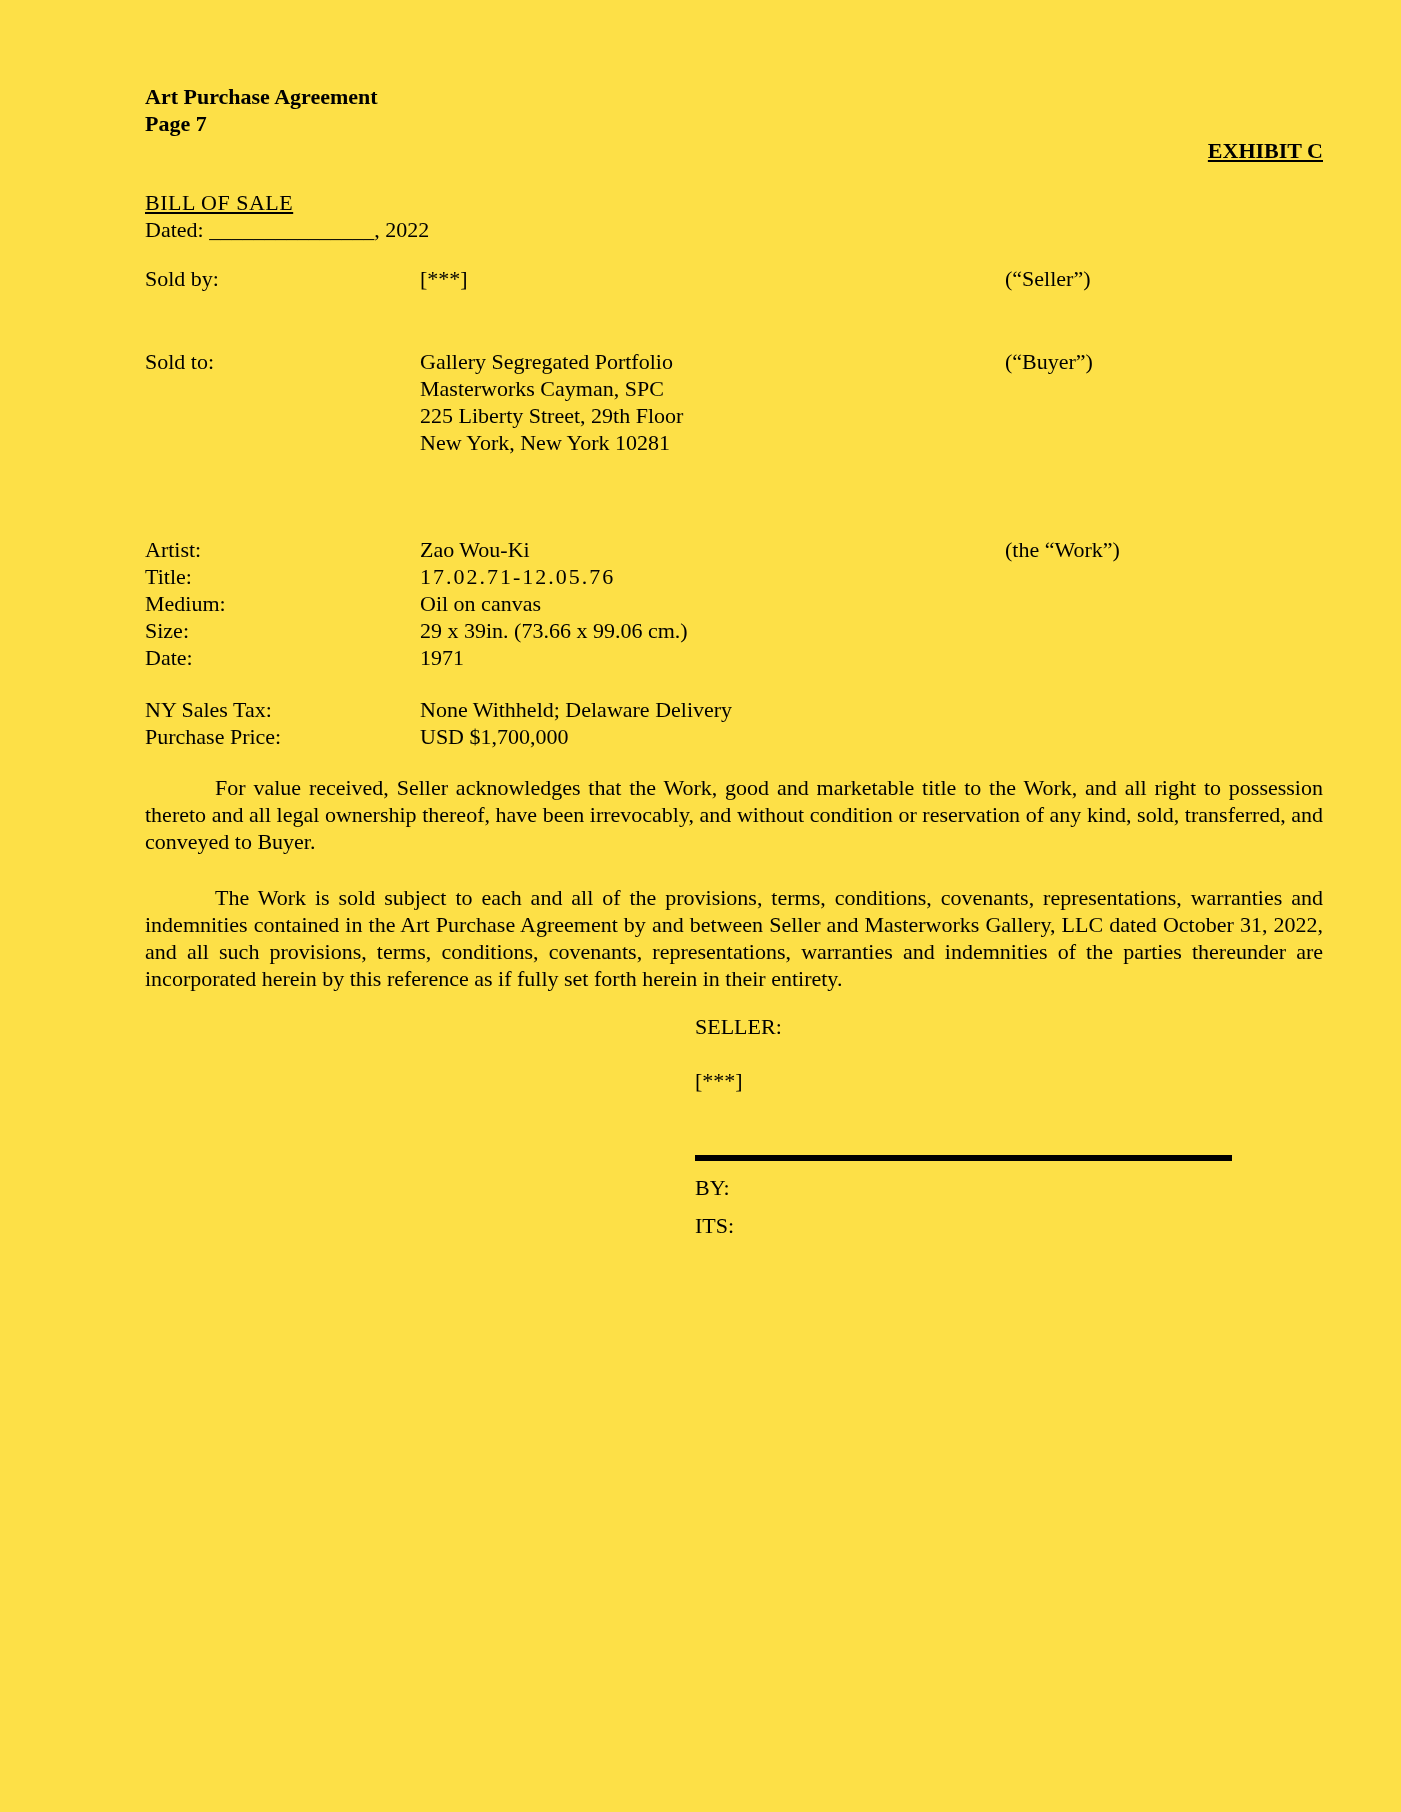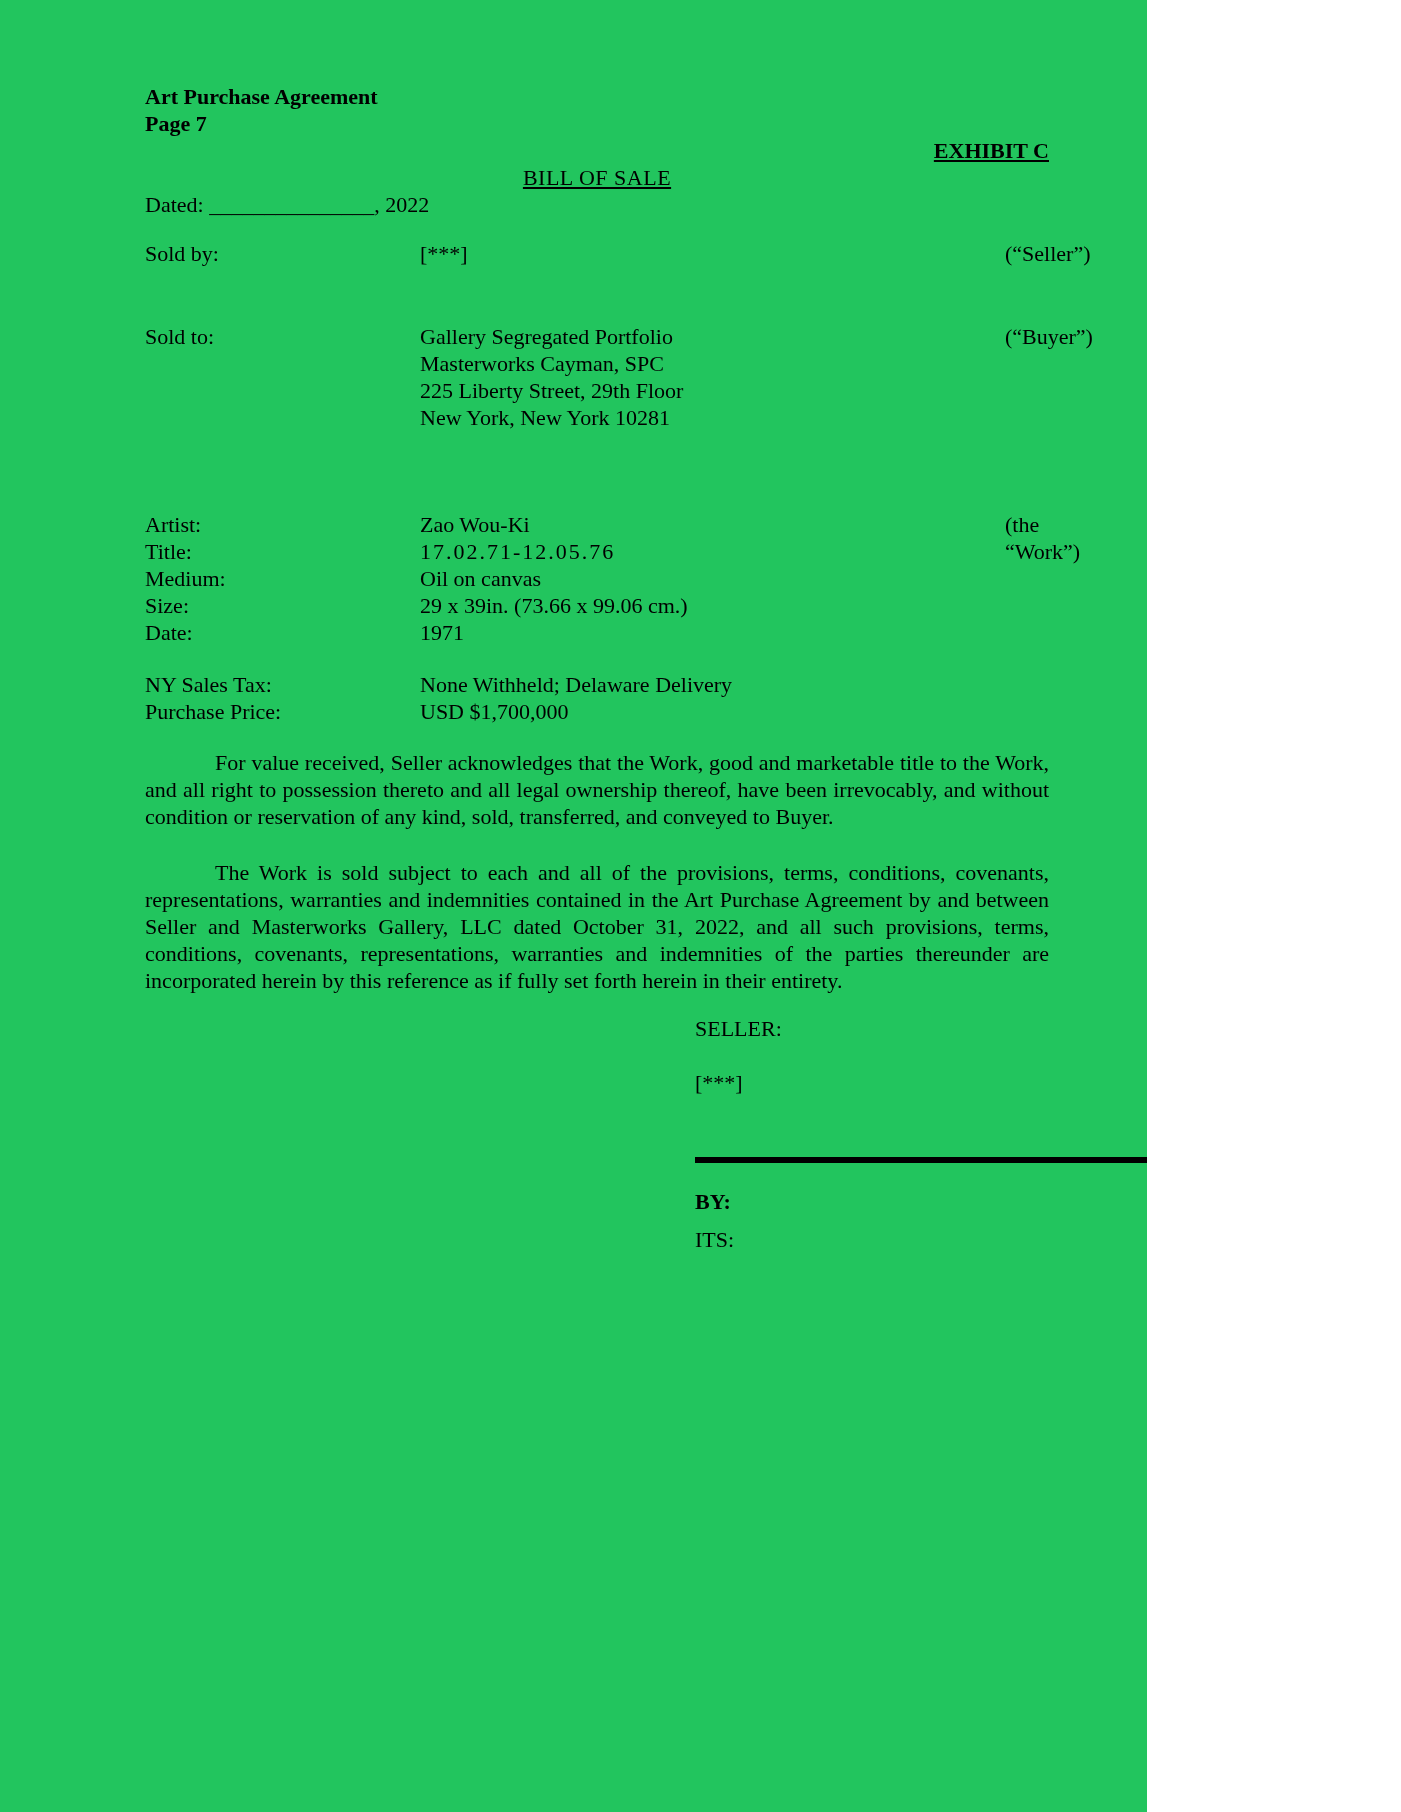--- a/index.html
+++ b/index.html
@@ -3,36 +3,37 @@
 <meta charset="utf-8">
 <style>
   * { margin: 0; padding: 0; box-sizing: border-box; }
   html, body { background: #ffffff; }
   body {
     font-family: "Liberation Serif", "DejaVu Serif", serif;
     color: #000000;
   }
   .page {
     position: relative;
-    width: 1147px;
+    width: 1401px;
     height: 1812px;
-    background: #22c55e;
-    padding: 83px 98px 0 145px;
+    background: #fde047;
+    padding: 83px 78px 0 145px;
     overflow: hidden;
     font-size: 22px;
     line-height: 27px;
   }
   .doc-header { font-weight: bold; }
   .exhibit-line {
     text-align: right;
     font-weight: bold;
   }
   .exhibit-line span { text-decoration: underline; }
   .doc-title {
-    text-align: center;
+    text-align: left;
+    margin-top: 25px;
   }
   .doc-title span { text-decoration: underline; letter-spacing: 0.5px; }
   .dated-line { }
   .row-group { display: flex; align-items: flex-start; }
   .col-label { width: 275px; flex: 0 0 275px; }
   .col-value { width: 585px; flex: 0 0 585px; }
   .col-tag { flex: 1 1 auto; }
   .group-soldby { margin-top: 22px; }
   .group-soldto { margin-top: 56px; }
   .group-work { margin-top: 80px; }
@@ -48,21 +49,21 @@
     margin-top: 21px;
     margin-left: 550px;
     width: 537px;
   }
   .sig-name { margin-top: 27px; }
   .sig-line {
     margin-top: 61px;
     height: 6px;
     background: #000000;
   }
-  .sig-by { margin-top: 25px; font-weight: bold; }
+  .sig-by { margin-top: 13px; }
   .sig-its { margin-top: 11px; }
 </style>
 </head>
 <body>
 
 <div class="page">
 
   <div class="doc-header">
     <div>Art Purchase Agreement</div>
     <div>Page 7</div>

